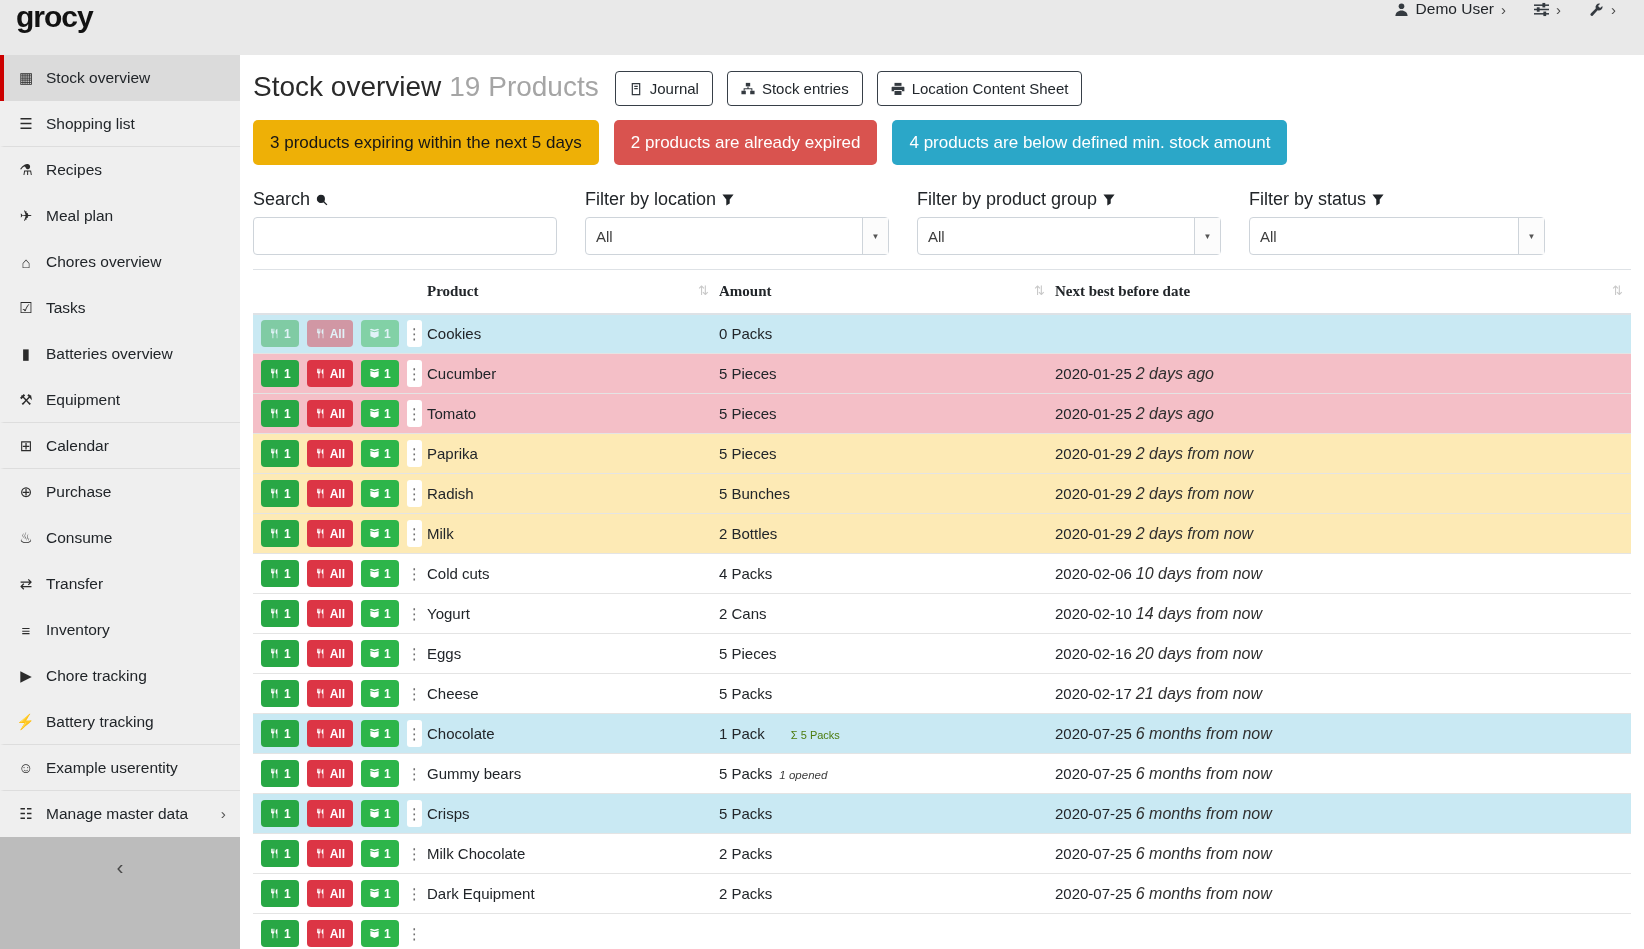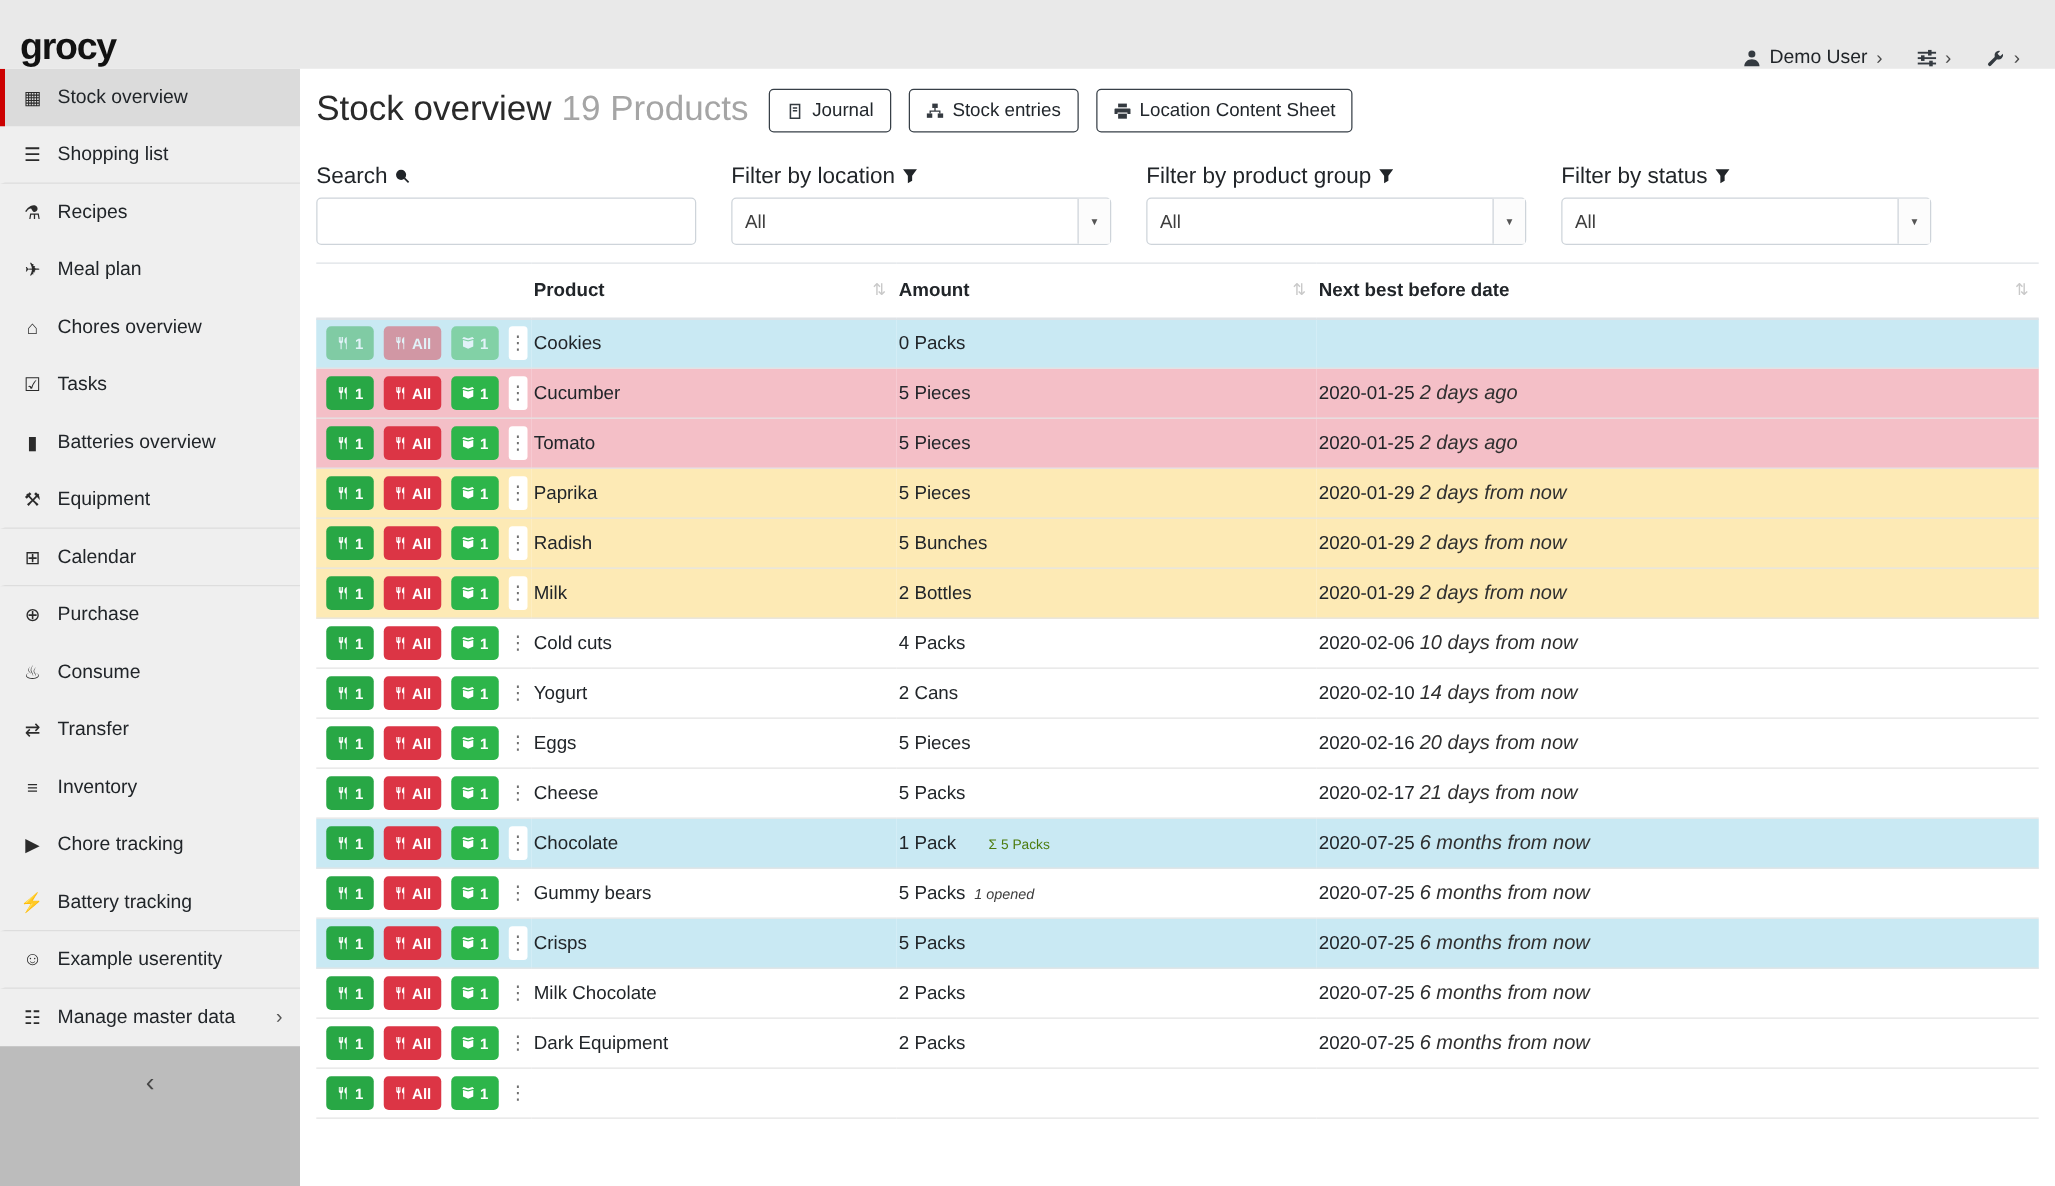--- a/index.html
+++ b/index.html
@@ -1,21 +1,21 @@
 <!DOCTYPE html>
 <html><head>
 <meta charset="utf-8">
 <style>
   * { box-sizing: border-box; margin: 0; padding: 0; }
   html,body { width:1644px; height:949px; overflow:hidden; background:#fff;
     font-family:"Liberation Sans", sans-serif; color:#212529; }
 
   
   .navbar { position:absolute; top:0; left:0; right:0; height:55px;
-    background:#e9e9e9; display:flex; align-items:flex-end; z-index:5; }
+    background:#e9e9e9; display:flex; align-items:flex-start; z-index:5; }
   .logo { font-size:30px; font-weight:800; color:#121212; margin-left:16px;
     letter-spacing:-1px; cursor:pointer; }
   .nav-right { margin-left:auto; margin-right:28px; display:flex; gap:28px;
     align-items:center; font-size:15.5px; color:#212529; }
   .nav-item { display:flex; align-items:center; gap:7px; cursor:pointer; }
   .nav-item svg { width:15px; height:15px; fill:#343a40; }
   .chev { color:#4a4a4a; font-size:15px; }
 
   
   .sidebar { position:absolute; top:55px; left:0; width:240px; bottom:0;
@@ -64,21 +64,21 @@
     border-radius:4px; background:#fff; display:flex; align-items:center;
     padding-left:10px; font-size:15px; color:#3d3d3d; cursor:pointer; }
   .sel-arrow { position:absolute; right:0; top:0; bottom:0; width:26px;
     border-left:1px solid #ced4da; display:flex; align-items:center;
     justify-content:center; font-size:8px; color:#555; background:#fcfcfc; }
 
   table { width:100%; border-collapse:collapse; table-layout:fixed;
     margin-top:14px; }
   th { text-align:left; font-size:15px; font-weight:700; color:#212529;
     border-top:1px solid #dee2e6; border-bottom:2px solid #dee2e6;
-    padding:5px 8px 5px 2px; height:44px; cursor:pointer; }
+    padding:5px 8px 5px 2px; height:44px; cursor:pointer;font-family:Liberation Serif, serif; }
   th .sort { float:right; color:#c9c9c9; font-weight:400; font-size:13px; }
   td { border-bottom:1px solid #e4e4e4; height:40px; font-size:15px;
     padding:0 8px 0 2px; vertical-align:middle; }
   tr.status-danger td  { background:#f4bfc7; }
   tr.status-warning td { background:#fdeab5; }
   tr.status-info td    { background:#c9e9f3; }
   tr.disabled-row .btn { opacity:.45; }
 
   .actions { display:flex; align-items:center; gap:8px; padding-left:6px; }
   .btn { height:27px; border:none; border-radius:4px; color:#fff;
@@ -250,20 +250,25 @@
         <svg viewBox="0 0 16 16" fill="#343a40">
             <rect x="4" y="1" width="8" height="3.4"></rect>
             <path d="M1.5 5.4h13a.8.8 0 0 1 .8.8v4.4h-2.8v-1.4H3.5v1.4H.7V6.2a.8.8 0 0 1 .8-.8z"></path>
             <rect x="4" y="10.2" width="8" height="4.6"></rect>
           </svg>
         <span>Location Content Sheet</span>
       </button>
     </div>
   </div>
 
+  <div class="alerts">
+    <div class="alert alert-warning">3 products expiring within the next 5 days</div>
+    <div class="alert alert-danger">2 products are already expired</div>
+    <div class="alert alert-info">4 products are below defined min. stock amount</div>
+  </div>
 
   <div class="filters">
     <div class="fcol">
       <div class="flabel">
         <span>Search</span>
         <svg viewBox="0 0 16 16" fill="none" stroke="#212529" stroke-width="1.8">
             <circle cx="6.5" cy="6.5" r="4.5"></circle>
             <path d="M10 10l4.5 4.5"></path>
           </svg>
       </div>

